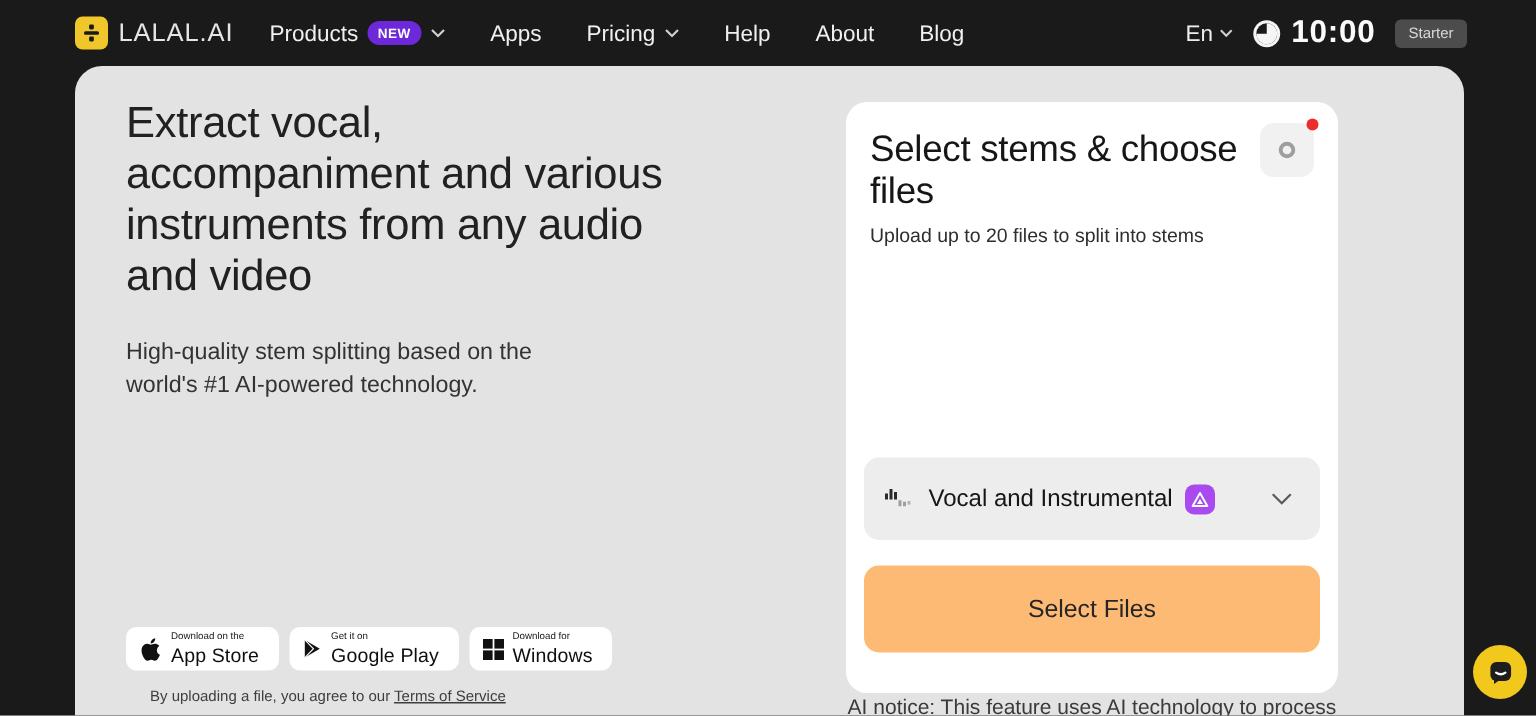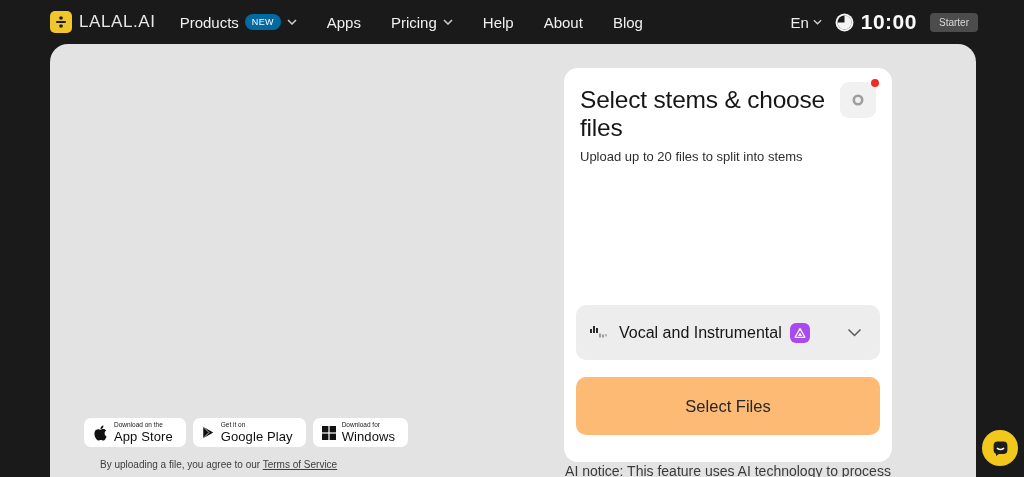--- a/index.html
+++ b/index.html
@@ -8,21 +8,21 @@
 
   
   .navbar { position:absolute; top:0; left:0; right:0; height:44px;
             display:flex; align-items:center; padding:0 46px 0 50px; color:#EDEDED; }
   .brand { display:flex; align-items:center; gap:7px; margin-right:24px; cursor:pointer; }
   .logo-box { width:22px; height:22px; background:#EFC72B; border-radius:5px;
               display:flex; align-items:center; justify-content:center; }
   .brand-name { font-size:17px; letter-spacing:.6px; color:#E6E6E6; }
   .nav-items { display:flex; align-items:center; gap:30px; font-size:15px; }
   .nav-item { display:flex; align-items:center; gap:6px; cursor:pointer; color:#F0F0F0; }
-  .badge-new { background:#0369a1; color:#fff; font-size:9px; font-weight:normal;
+  .badge-new { background:#6d28d9; color:#fff; font-size:9px; font-weight:bold;
                padding:3px 7px; border-radius:9px; letter-spacing:.3px; }
   .nav-right { margin-left:auto; display:flex; align-items:center; gap:13px; }
   .lang { display:flex; align-items:center; gap:4px; font-size:15px; cursor:pointer; }
   .time-wrap { display:flex; align-items:center; gap:7px; cursor:pointer; }
   .time { font-size:21px; font-weight:bold; letter-spacing:.5px; color:#FAFAFA; }
   .plan-badge { background:#4C4C4C; color:#D8D8D8; font-size:10px; padding:4px 9px;
                 border-radius:4px; cursor:pointer; }
 
   
   .surface { position:absolute; top:44px; left:50px; right:48px; bottom:0;
@@ -134,20 +134,24 @@
         <path d="M9 9 L9 2.4 A6.6 6.6 0 1 1 2.4 9 Z" fill="#F5F5F5"></path>
       </svg>
       <span class="time">10:00</span>
     </span>
     <span class="plan-badge">Starter</span>
   </div>
 </header>
 
 <main class="surface">
 
+  <section class="hero">
+    <h1 class="hero-title">Extract vocal, accompaniment and various instruments from any audio and video</h1>
+    <p class="hero-sub">High-quality stem splitting based on the world's #1 AI-powered technology.</p>
+  </section>
 
   <div class="stores">
     <button class="store-btn">
       <svg width="15" height="16" viewBox="0 0 24 24" fill="#111">
         <path d="M12.152 6.896c-.948 0-2.415-1.078-3.96-1.04-2.04.027-3.91 1.183-4.961 3.014-2.117 3.675-.546 9.103 1.519 12.09 1.013 1.454 2.208 3.09 3.792 3.03 1.52-.065 2.09-.987 3.935-.987 1.831 0 2.35.987 3.96.948 1.637-.026 2.676-1.48 3.676-2.948 1.156-1.688 1.636-3.325 1.662-3.415-.039-.013-3.182-1.221-3.22-4.857-.026-3.04 2.48-4.494 2.597-4.559-1.429-2.09-3.623-2.324-4.39-2.376-2-.156-3.675 1.09-4.61 1.09zM15.53 3.83c.843-1.012 1.4-2.427 1.245-3.83-1.207.052-2.662.805-3.532 1.818-.78.896-1.454 2.338-1.273 3.714 1.338.104 2.715-.688 3.56-1.701"></path>
       </svg>
       <span class="store-text">
         <span class="store-top">Download on the</span>
         <span class="store-label">App Store</span>
       </span>

